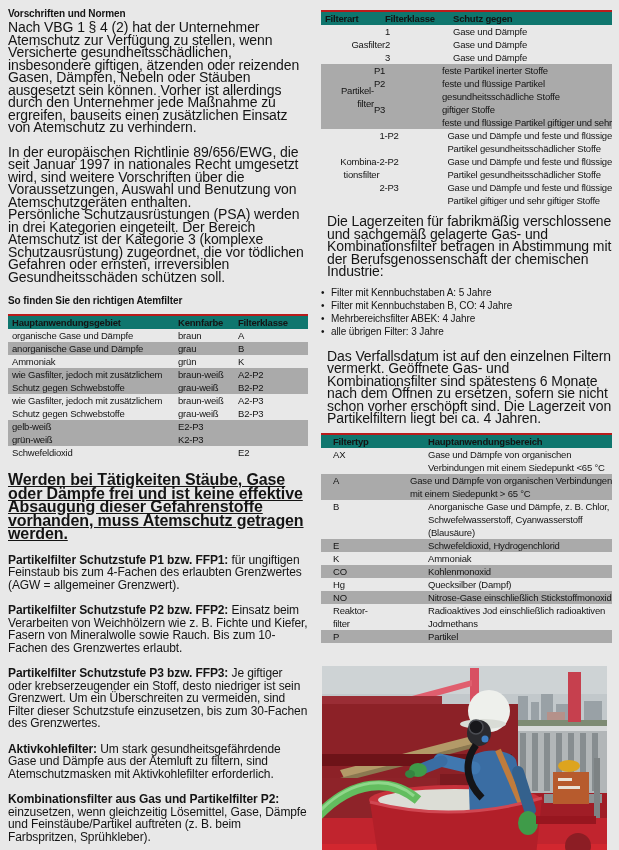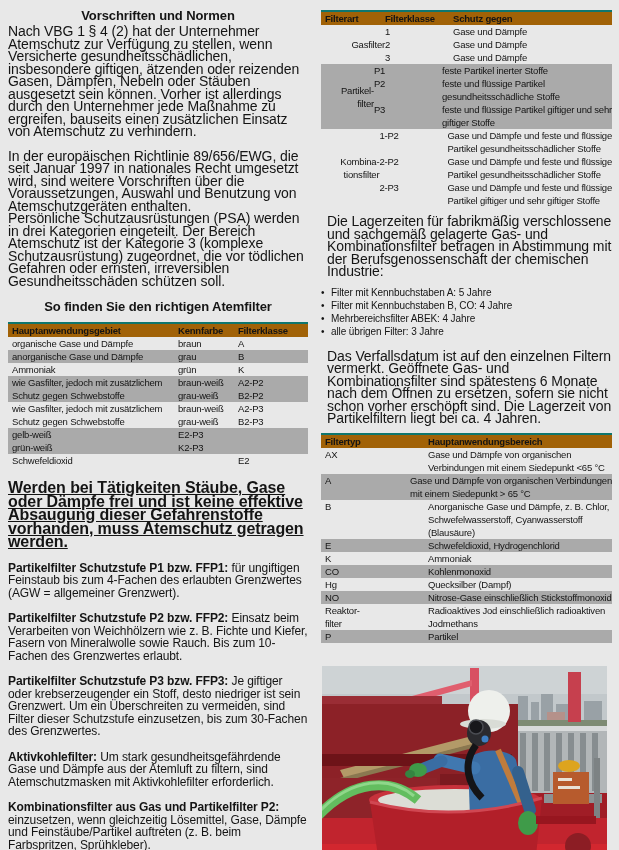--- a/index.html
+++ b/index.html
@@ -1,53 +1,53 @@
 <!DOCTYPE html>
 <html><head>
 <meta charset="utf-8">
 <style>
   html,body{margin:0;padding:0;background:#e8e8e8;}
   .page{position:relative;width:619px;height:850px;background:#e8e8e8;color:#141414;
         font-family:"Liberation Sans","DejaVu Sans",sans-serif;overflow:hidden;}
   .col-left{position:absolute;left:8px;top:8px;width:300px;}
   .col-right{position:absolute;left:321px;top:10px;width:291px;}
 
-  .head{font-size:13px;font-weight:bold;margin:0 0 2px 0;letter-spacing:-0.1px;text-align:center;}
+  .head{font-size:10px;font-weight:bold;margin:0 0 2px 0;letter-spacing:-0.1px;}
   .head2{margin-top:12px;}
   p.body{font-size:14px;line-height:12.5px;margin:0 0 12px 0;letter-spacing:-0.1px;}
   p.nogap{margin-bottom:0;}
   .warning{font-size:16px;font-weight:bold;line-height:13.5px;margin:14px 0 13px 0;letter-spacing:-0.1px;text-decoration:underline;}
   .block{font-size:12px;line-height:12.5px;margin:0 0 13px 0;letter-spacing:-0.1px;}
   .lead{font-weight:bold;}
 
   
   .table{font-size:9.5px;line-height:13px;letter-spacing:-0.2px;margin-top:8px;}
   .t2{margin-top:0;}
   .trow{display:flex;}
-  .thead{background:#a16207;font-weight:bold;border-top:2px solid #0f766e;}
+  .thead{background:#0f766e;font-weight:bold;border-top:2px solid #b91c1c;}
   .shaded{background:#aaaaaa;}
   .tc{min-height:13px;}
   .line{white-space:nowrap;}
 
   .t1 .tc:nth-child(1){width:170px;padding-left:4px;box-sizing:border-box;}
   .t1 .tc:nth-child(2){width:60px;}
   .t1 .tc:nth-child(3){flex:1;}
 
   .t2 .h0{width:64px;padding-left:4px;box-sizing:border-box;}
   .t2 .h1{width:68px;}
   .t2 .h2{flex:1;}
   .tgroup{display:flex;}
   .art{width:64px;display:flex;flex-direction:column;justify-content:center;
        padding-left:4px;box-sizing:border-box;text-align:right;}
   .grows{flex:1;}
   .grow{display:flex;}
   .klasse{width:68px;min-height:13px;}
   .schutz{flex:1;}
 
-  .t3 .trow > .tc:first-child{width:107px;padding-left:4px;box-sizing:border-box;}
+  .t3 .trow > .tc:first-child{width:107px;padding-left:12px;box-sizing:border-box;}
   .t3 .trow > .tc:last-child{flex:1;}
   .t3{margin-top:8px;}
 
   p.rc{margin:8px 0 8px 6px;}
   .bullets{font-size:10px;line-height:13px;letter-spacing:-0.1px;margin:0 0 12px 0;}
   .bullet-item{display:flex;}
   .dot{width:10px;}
 
   .photo-wrap{margin:23px 0 0 1px;padding:0;}
   .photo-svg{display:block;width:285px;height:196px;}
@@ -210,22 +210,22 @@
             <div class="grow">
               <div class="klasse">P2</div>
               <div class="schutz">
                 <div class="line">feste und flüssige Partikel</div>
                 <div class="line">gesundheitsschädliche Stoffe</div>
               </div>
             </div>
             <div class="grow">
               <div class="klasse">P3</div>
               <div class="schutz">
+                <div class="line">giftiger Stoffe</div>
                 <div class="line">feste und flüssige Partikel giftiger und sehr</div>
-                <div class="line">giftiger Stoffe</div>
               </div>
             </div>
           </div>
         </div>
         <div class="tgroup">
           <div class="art">
             <div class="line">Kombina-</div>
             <div class="line">tionsfilter</div>
           </div>
           <div class="grows">

